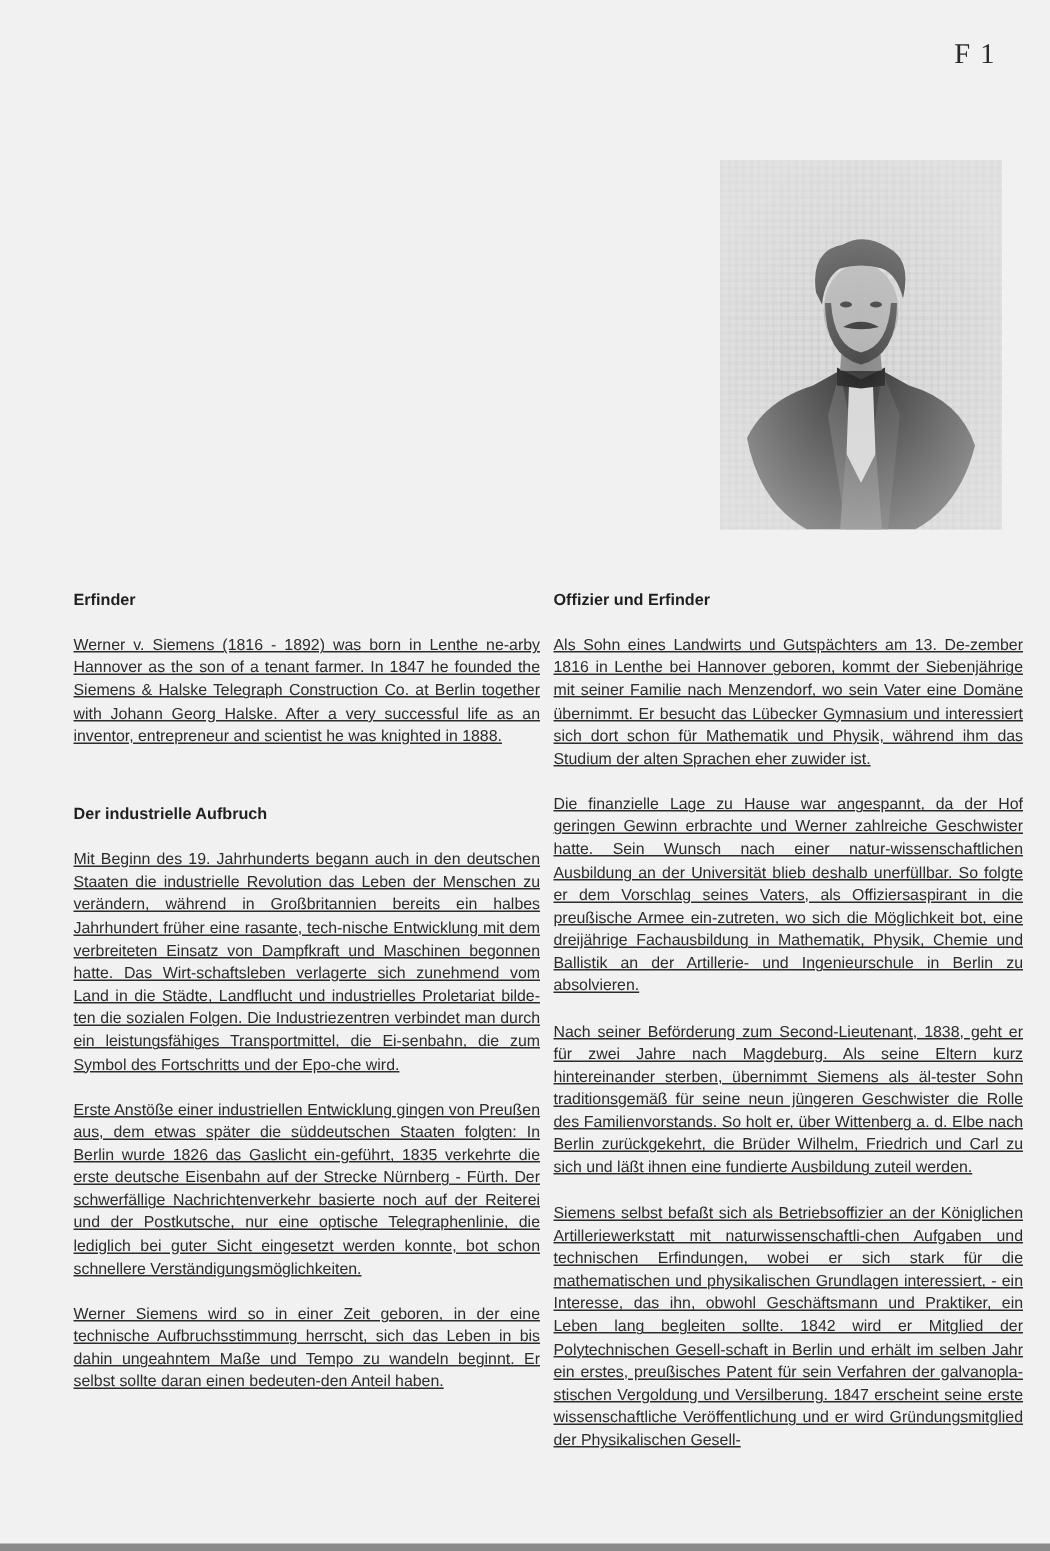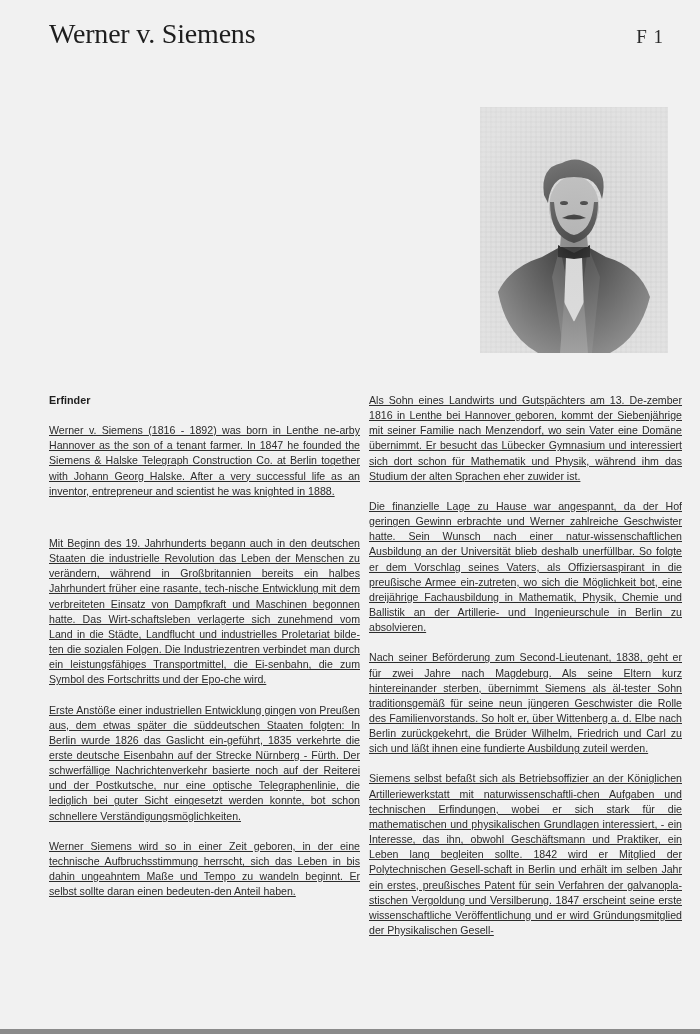--- a/index.html
+++ b/index.html
@@ -43,21 +43,20 @@
   .gap-section { height: 22px; }
   .bottom-strip {
     position: absolute; left: 0; bottom: 0; width: 700px; height: 5px; background: #8a8a8a;
   }
 </style>
 </head>
 <body>
 
 <div class="page">
 
-  <div class="title">Werner v. Siemens</div>
   <div class="page-code">F 1</div>
 
   <div class="portrait">
     <svg viewBox="0 0 188 246">
       <defs>
         <radialGradient id="vig" cx="50%" cy="55%" r="60%">
           <stop offset="0%" stop-color="#dcdcdc" stop-opacity="0"></stop>
           <stop offset="100%" stop-color="#e6e6e6" stop-opacity="0.6"></stop>
         </radialGradient>
       </defs>
@@ -86,26 +85,28 @@
 
       <path d="M64 88 Q60 60 82 56 Q96 48 112 58 Q128 66 122 92 Q118 76 108 72 Q94 68 80 72 Q70 78 68 96 Z" fill="#3a3a3a"></path>
       <rect x="0" y="0" width="188" height="246" fill="url(#vig)"></rect>
     </svg>
   </div>
 
   <div class="col col-left">
     <div class="heading">Erfinder</div>
     <p class="para">Werner v. Siemens (1816 - 1892) was born in Lenthe ne-arby Hannover as the son of a tenant farmer. In 1847 he founded the Siemens &amp; Halske Telegraph Construction Co. at Berlin together with Johann Georg Halske. After a very successful life as an inventor, entrepreneur and scientist he was knighted in 1888.</p>
     <div class="gap-section"></div>
+    <div class="heading">Der industrielle Aufbruch</div>
     <p class="para">Mit Beginn des 19. Jahrhunderts begann auch in den deutschen Staaten die industrielle Revolution das Leben der Menschen zu verändern, während in Großbritannien bereits ein halbes Jahrhundert früher eine rasante, tech-nische Entwicklung mit dem verbreiteten Einsatz von Dampfkraft und Maschinen begonnen hatte. Das Wirt-schaftsleben verlagerte sich zunehmend vom Land in die Städte, Landflucht und industrielles Proletariat bilde-ten die sozialen Folgen. Die Industriezentren verbindet man durch ein leistungsfähiges Transportmittel, die Ei-senbahn, die zum Symbol des Fortschritts und der Epo-che wird.</p>
     <p class="para">Erste Anstöße einer industriellen Entwicklung gingen von Preußen aus, dem etwas später die süddeutschen Staaten folgten: In Berlin wurde 1826 das Gaslicht ein-geführt, 1835 verkehrte die erste deutsche Eisenbahn auf der Strecke Nürnberg - Fürth. Der schwerfällige Nachrichtenverkehr basierte noch auf der Reiterei und der Postkutsche, nur eine optische Telegraphenlinie, die lediglich bei guter Sicht eingesetzt werden konnte, bot schon schnellere Verständigungsmöglichkeiten.</p>
     <p class="para">Werner Siemens wird so in einer Zeit geboren, in der eine technische Aufbruchsstimmung herrscht, sich das Leben in bis dahin ungeahntem Maße und Tempo zu wandeln beginnt. Er selbst sollte daran einen bedeuten-den Anteil haben.</p>
   </div>
 
   <div class="col col-right">
+    <div class="heading">Offizier und Erfinder</div>
     <p class="para tight">Als Sohn eines Landwirts und Gutspächters am 13. De-zember 1816 in Lenthe bei Hannover geboren, kommt der Siebenjährige mit seiner Familie nach Menzendorf, wo sein Vater eine Domäne übernimmt. Er besucht das Lübecker Gymnasium und interessiert sich dort schon für Mathematik und Physik, während ihm das Studium der alten Sprachen eher zuwider ist.</p>
     <p class="para">Die finanzielle Lage zu Hause war angespannt, da der Hof geringen Gewinn erbrachte und Werner zahlreiche Geschwister hatte. Sein Wunsch nach einer natur-wissenschaftlichen Ausbildung an der Universität blieb deshalb unerfüllbar. So folgte er dem Vorschlag seines Vaters, als Offiziersaspirant in die preußische Armee ein-zutreten, wo sich die Möglichkeit bot, eine dreijährige Fachausbildung in Mathematik, Physik, Chemie und Ballistik an der Artillerie- und Ingenieurschule in Berlin zu absolvieren.</p>
     <p class="para">Nach seiner Beförderung zum Second-Lieutenant, 1838, geht er für zwei Jahre nach Magdeburg. Als seine Eltern kurz hintereinander sterben, übernimmt Siemens als äl-tester Sohn traditionsgemäß für seine neun jüngeren Geschwister die Rolle des Familienvorstands. So holt er, über Wittenberg a. d. Elbe nach Berlin zurückgekehrt, die Brüder Wilhelm, Friedrich und Carl zu sich und läßt ihnen eine fundierte Ausbildung zuteil werden.</p>
     <p class="para">Siemens selbst befaßt sich als Betriebsoffizier an der Königlichen Artilleriewerkstatt mit naturwissenschaftli-chen Aufgaben und technischen Erfindungen, wobei er sich stark für die mathematischen und physikalischen Grundlagen interessiert, - ein Interesse, das ihn, obwohl Geschäftsmann und Praktiker, ein Leben lang begleiten sollte. 1842 wird er Mitglied der Polytechnischen Gesell-schaft in Berlin und erhält im selben Jahr ein erstes, preußisches Patent für sein Verfahren der galvanopla-stischen Vergoldung und Versilberung. 1847 erscheint seine erste wissenschaftliche Veröffentlichung und er wird Gründungsmitglied der Physikalischen Gesell-</p>
   </div>
 
   <div class="bottom-strip"></div>
 </div>
 
 </body></html>

